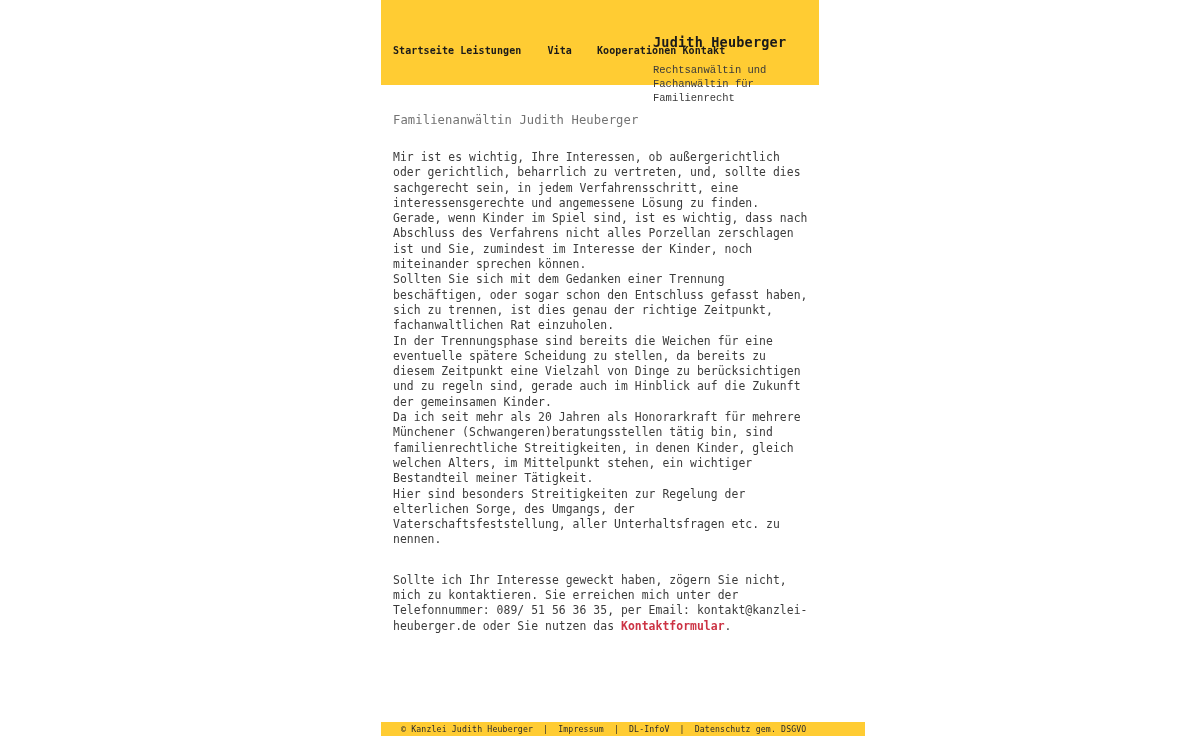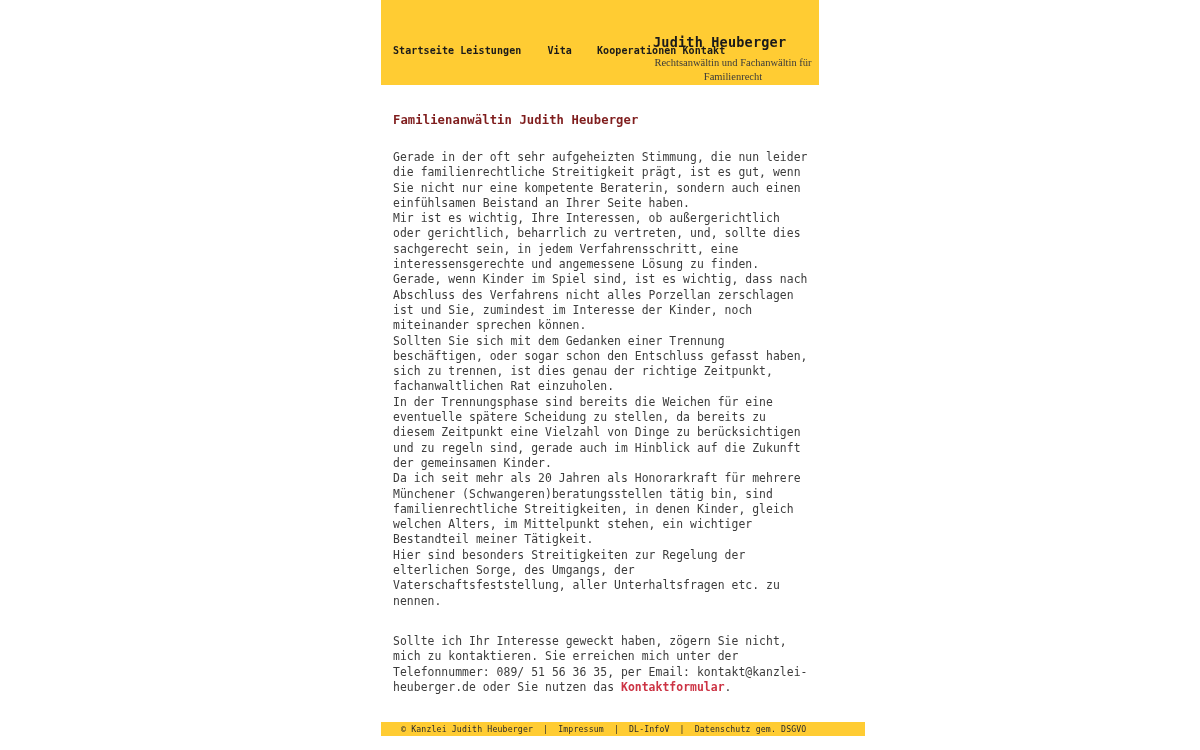--- a/index.html
+++ b/index.html
@@ -66,42 +66,41 @@
     font-family: "DejaVu Sans Mono", "Liberation Mono", monospace;
     font-size: 13.5px;
     font-weight: bold;
     color: #1a1a1a;
     line-height: 18px;
     letter-spacing: 0.2px;
     white-space: nowrap;
     margin-top: 20px;
   }
   .brand-sub {
-    font-family: Liberation Serif, serif;
+    font-family: Liberation Mono, monospace;
     font-size: 10.5px;
     font-weight: normal;
     color: #3a3a3a;
     line-height: 14.2px;
-    margin-top: 5px;
-    text-align: center;
+    margin-top: 12px;
   }
 
   
   .content {
     position: absolute;
     left: 12px;
     top: 112px;
     width: 415px;
   }
 
   .page-title {
     font-family: "DejaVu Sans Mono", "Liberation Mono", monospace;
     font-size: 12.2px;
-    font-weight: bold;
-    color: #7f1d1d;
+    font-weight: normal;
+    color: #737373;
     letter-spacing: 0.1px;
     margin: 0 0 22px 0;
     line-height: 16px;
   }
 
   .para-block {
     font-family: "DejaVu Sans Mono", "Liberation Mono", monospace;
     font-size: 11.4px;
     line-height: 15.3px;
     color: #3c3c3c;
@@ -178,21 +177,20 @@
       <div class="brand-sub">Rechtsanwältin und Fachanwältin für Familienrecht</div>
     </div>
 
   </div>
 
   <div class="content">
 
     <h1 class="page-title">Familienanwältin Judith Heuberger</h1>
 
     <div class="para-block">
-      <p>Gerade in der oft sehr aufgeheizten Stimmung, die nun leider die familienrechtliche Streitigkeit prägt, ist es gut, wenn Sie nicht nur eine kompetente Beraterin, sondern auch einen einfühlsamen Beistand an Ihrer Seite haben.</p>
       <p>Mir ist es wichtig, Ihre Interessen, ob außergerichtlich oder gerichtlich, beharrlich zu vertreten, und, sollte dies sachgerecht sein, in jedem Verfahrensschritt, eine interessensgerechte und angemessene Lösung zu finden.</p>
       <p>Gerade, wenn Kinder im Spiel sind, ist es wichtig, dass nach Abschluss des Verfahrens nicht alles Porzellan zerschlagen ist und Sie, zumindest im Interesse der Kinder, noch miteinander sprechen können.</p>
       <p>Sollten Sie sich mit dem Gedanken einer Trennung beschäftigen, oder sogar schon den Entschluss gefasst haben, sich zu trennen, ist dies genau der richtige Zeitpunkt, fachanwaltlichen Rat einzuholen.</p>
       <p>In der Trennungsphase sind bereits die Weichen für eine eventuelle spätere Scheidung zu stellen, da bereits zu diesem Zeitpunkt eine Vielzahl von Dinge zu berücksichtigen und zu regeln sind, gerade auch im Hinblick auf die Zukunft der gemeinsamen Kinder.</p>
       <p>Da ich seit mehr als 20 Jahren als Honorarkraft für mehrere Münchener (Schwangeren)beratungsstellen tätig bin, sind familienrechtliche Streitigkeiten, in denen Kinder, gleich welchen Alters, im Mittelpunkt stehen, ein wichtiger Bestandteil meiner Tätigkeit.</p>
       <p>Hier sind besonders Streitigkeiten zur Regelung der elterlichen Sorge, des Umgangs, der Vaterschaftsfeststellung, aller Unterhaltsfragen etc. zu nennen.</p>
     </div>
 
     <div class="gap"></div>
 

